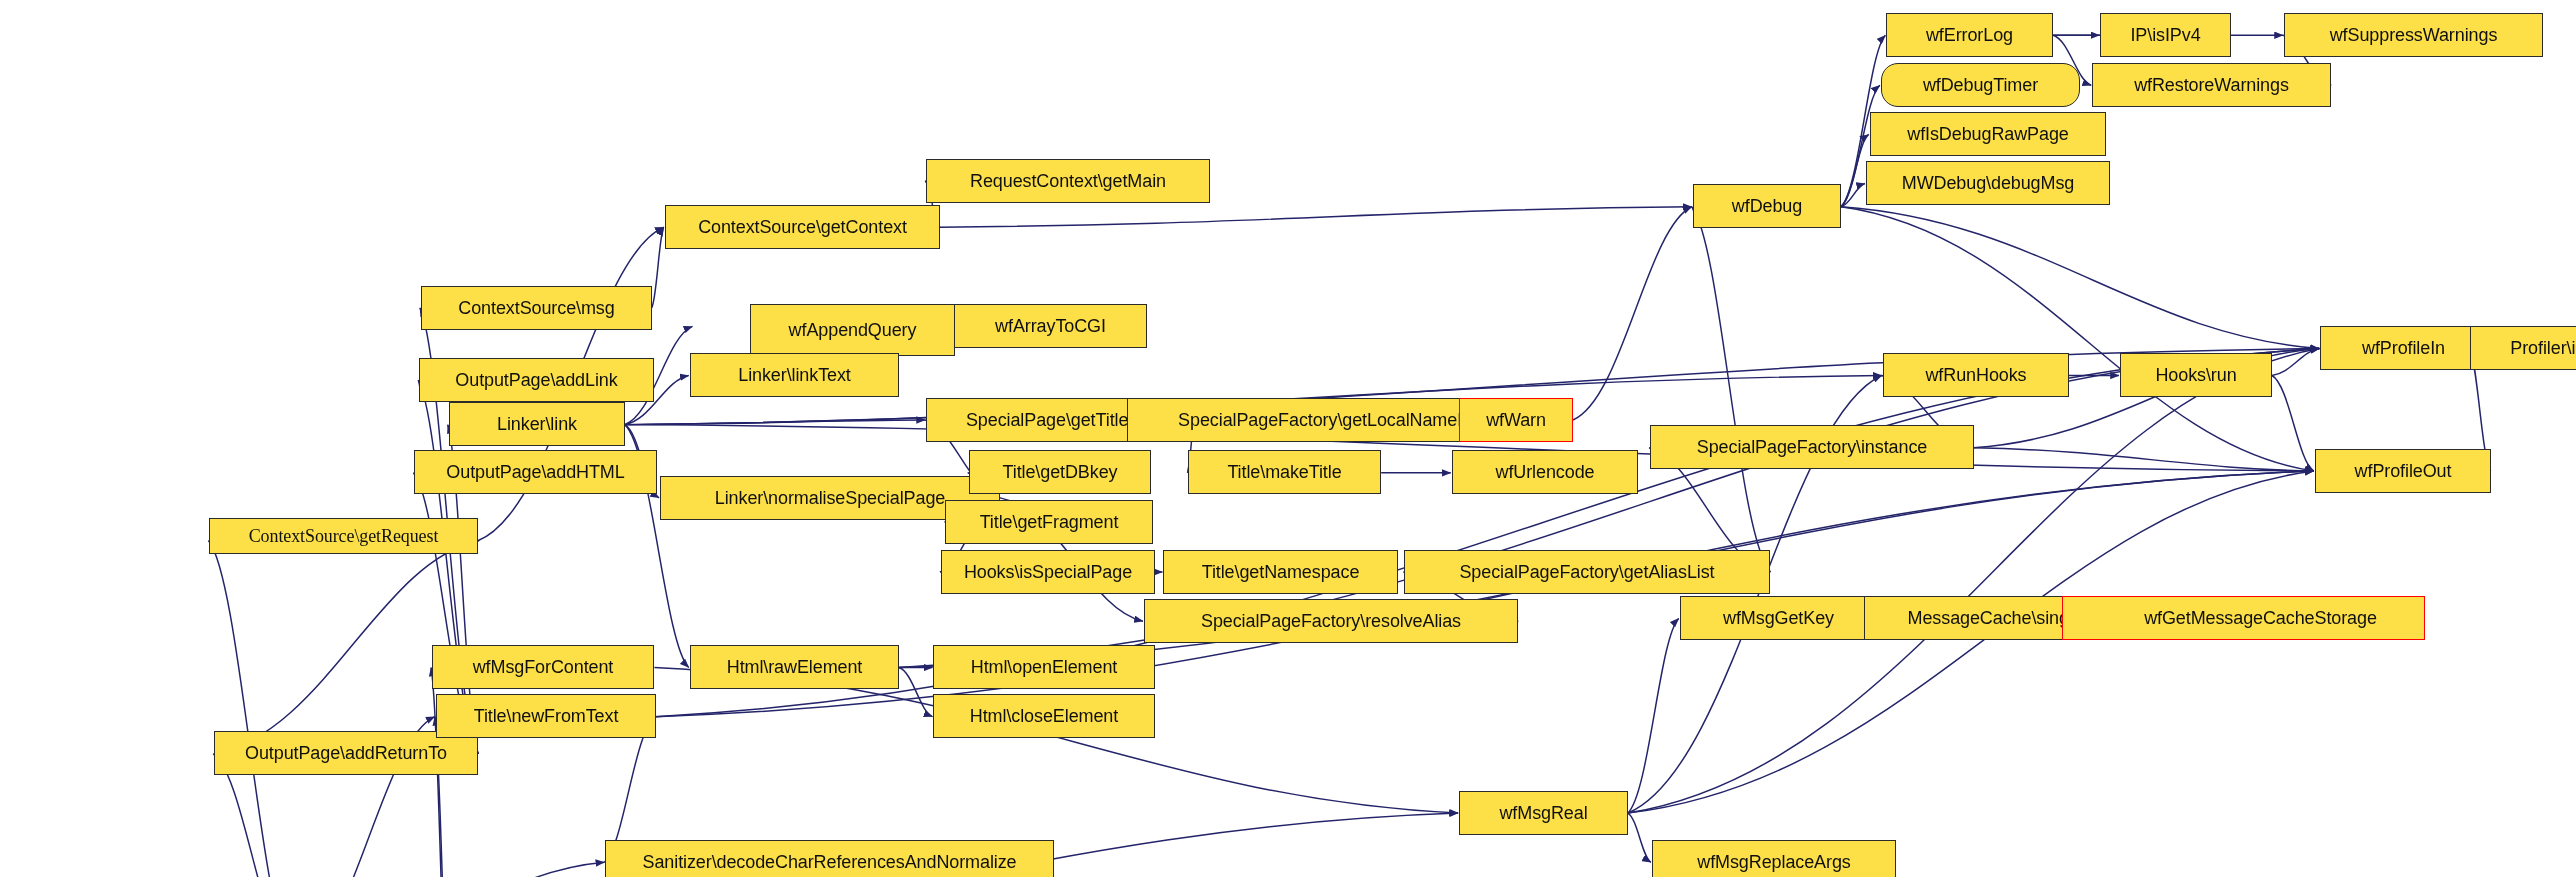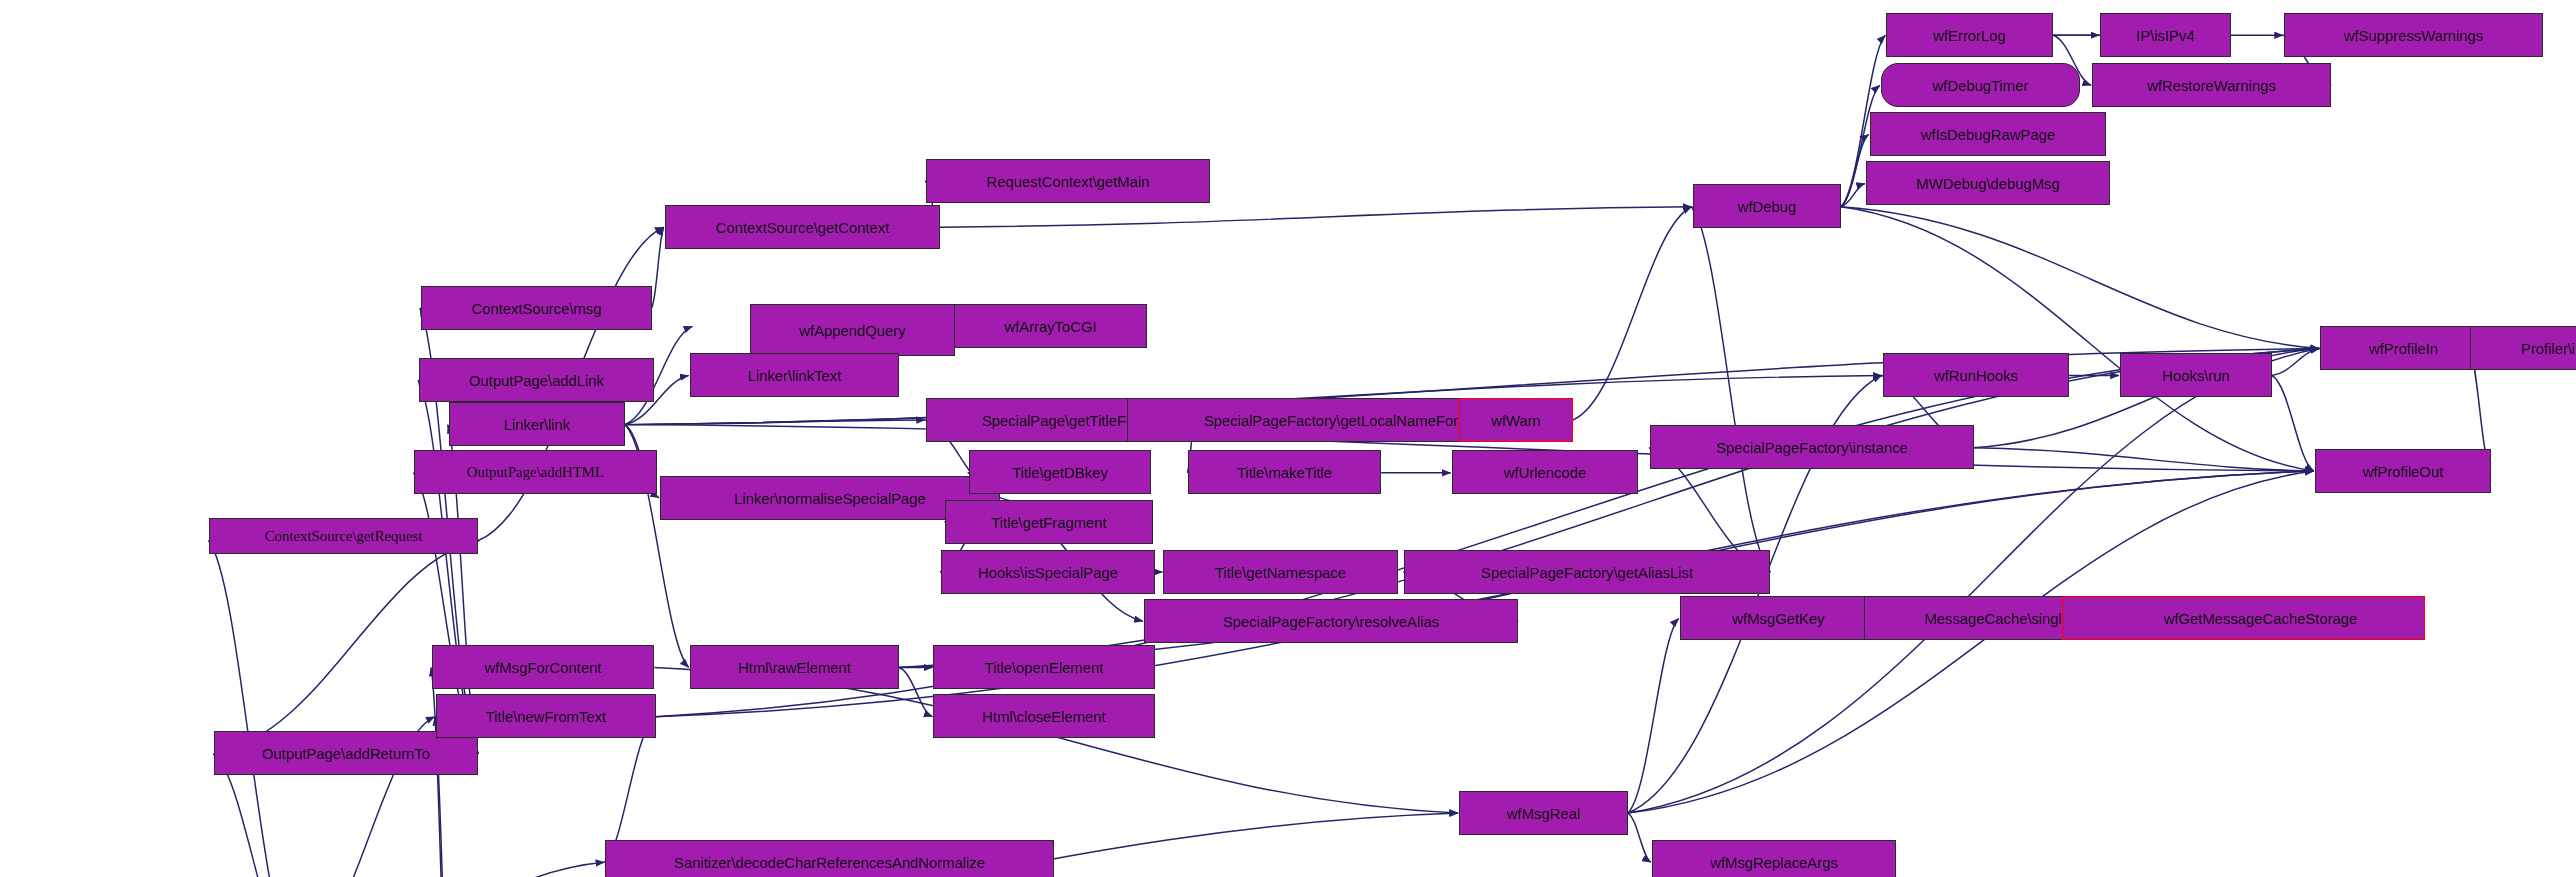--- a/index.html
+++ b/index.html
@@ -20,23 +20,23 @@
     left: 0;
     top: 0;
     width: 2576px;
     height: 878px;
     pointer-events: none;
   }
   .node {
     position: absolute;
     box-sizing: border-box;
     border: 1.4px solid #2b2b2b;
-    background: #a21caf;
+    background: #fde047;
     color: #101010;
-    font-size: 15px;
+    font-size: 18px;
     line-height: 1;
     display: flex;
     align-items: center;
     justify-content: center;
     white-space: nowrap;
     letter-spacing: -0.1px;
     z-index: 5;
   }
   .node.warn {
     border-color: #ff0000;
@@ -138,21 +138,21 @@
       </div>
       <div class="node" style="left: 421px; top: 286px; width: 231px; height: 44px;">
         <span>ContextSource\msg</span>
       </div>
       <div class="node" style="left: 419px; top: 358px; width: 235px; height: 44px;">
         <span>OutputPage\addLink</span>
       </div>
       <div class="node" style="left: 449px; top: 402px; width: 176px; height: 44px;">
         <span>Linker\link</span>
       </div>
-      <div class="node" style="left: 414px; top: 450px; width: 243px; height: 44px; font-family: Liberation Serif, serif;">
+      <div class="node" style="left: 414px; top: 450px; width: 243px; height: 44px;">
         <span>OutputPage\addHTML</span>
       </div>
       <div class="node" style="left: 432px; top: 645px; width: 222px; height: 44px;">
         <span>wfMsgForContent</span>
       </div>
       <div class="node" style="left: 436px; top: 694px; width: 220px; height: 44px;">
         <span>Title\newFromText</span>
       </div>
       <div class="node" style="left: 605px; top: 840px; width: 449px; height: 44px;">
         <span>Sanitizer\decodeCharReferencesAndNormalize</span>
@@ -184,21 +184,21 @@
       <div class="node" style="left: 969px; top: 450px; width: 182px; height: 44px;">
         <span>Title\getDBkey</span>
       </div>
       <div class="node" style="left: 945px; top: 500px; width: 208px; height: 44px;">
         <span>Title\getFragment</span>
       </div>
       <div class="node" style="left: 941px; top: 550px; width: 214px; height: 44px;">
         <span>Hooks\isSpecialPage</span>
       </div>
       <div class="node" style="left: 933px; top: 645px; width: 222px; height: 44px;">
-        <span>Title\openElement</span>
+        <span>Html\openElement</span>
       </div>
       <div class="node" style="left: 933px; top: 694px; width: 222px; height: 44px;">
         <span>Html\closeElement</span>
       </div>
       <div class="node" style="left: 1127px; top: 398px; width: 408px; height: 44px;">
         <span>SpecialPageFactory\getLocalNameFor</span>
       </div>
       <div class="node" style="left: 1188px; top: 450px; width: 193px; height: 44px;">
         <span>Title\makeTitle</span>
       </div>

